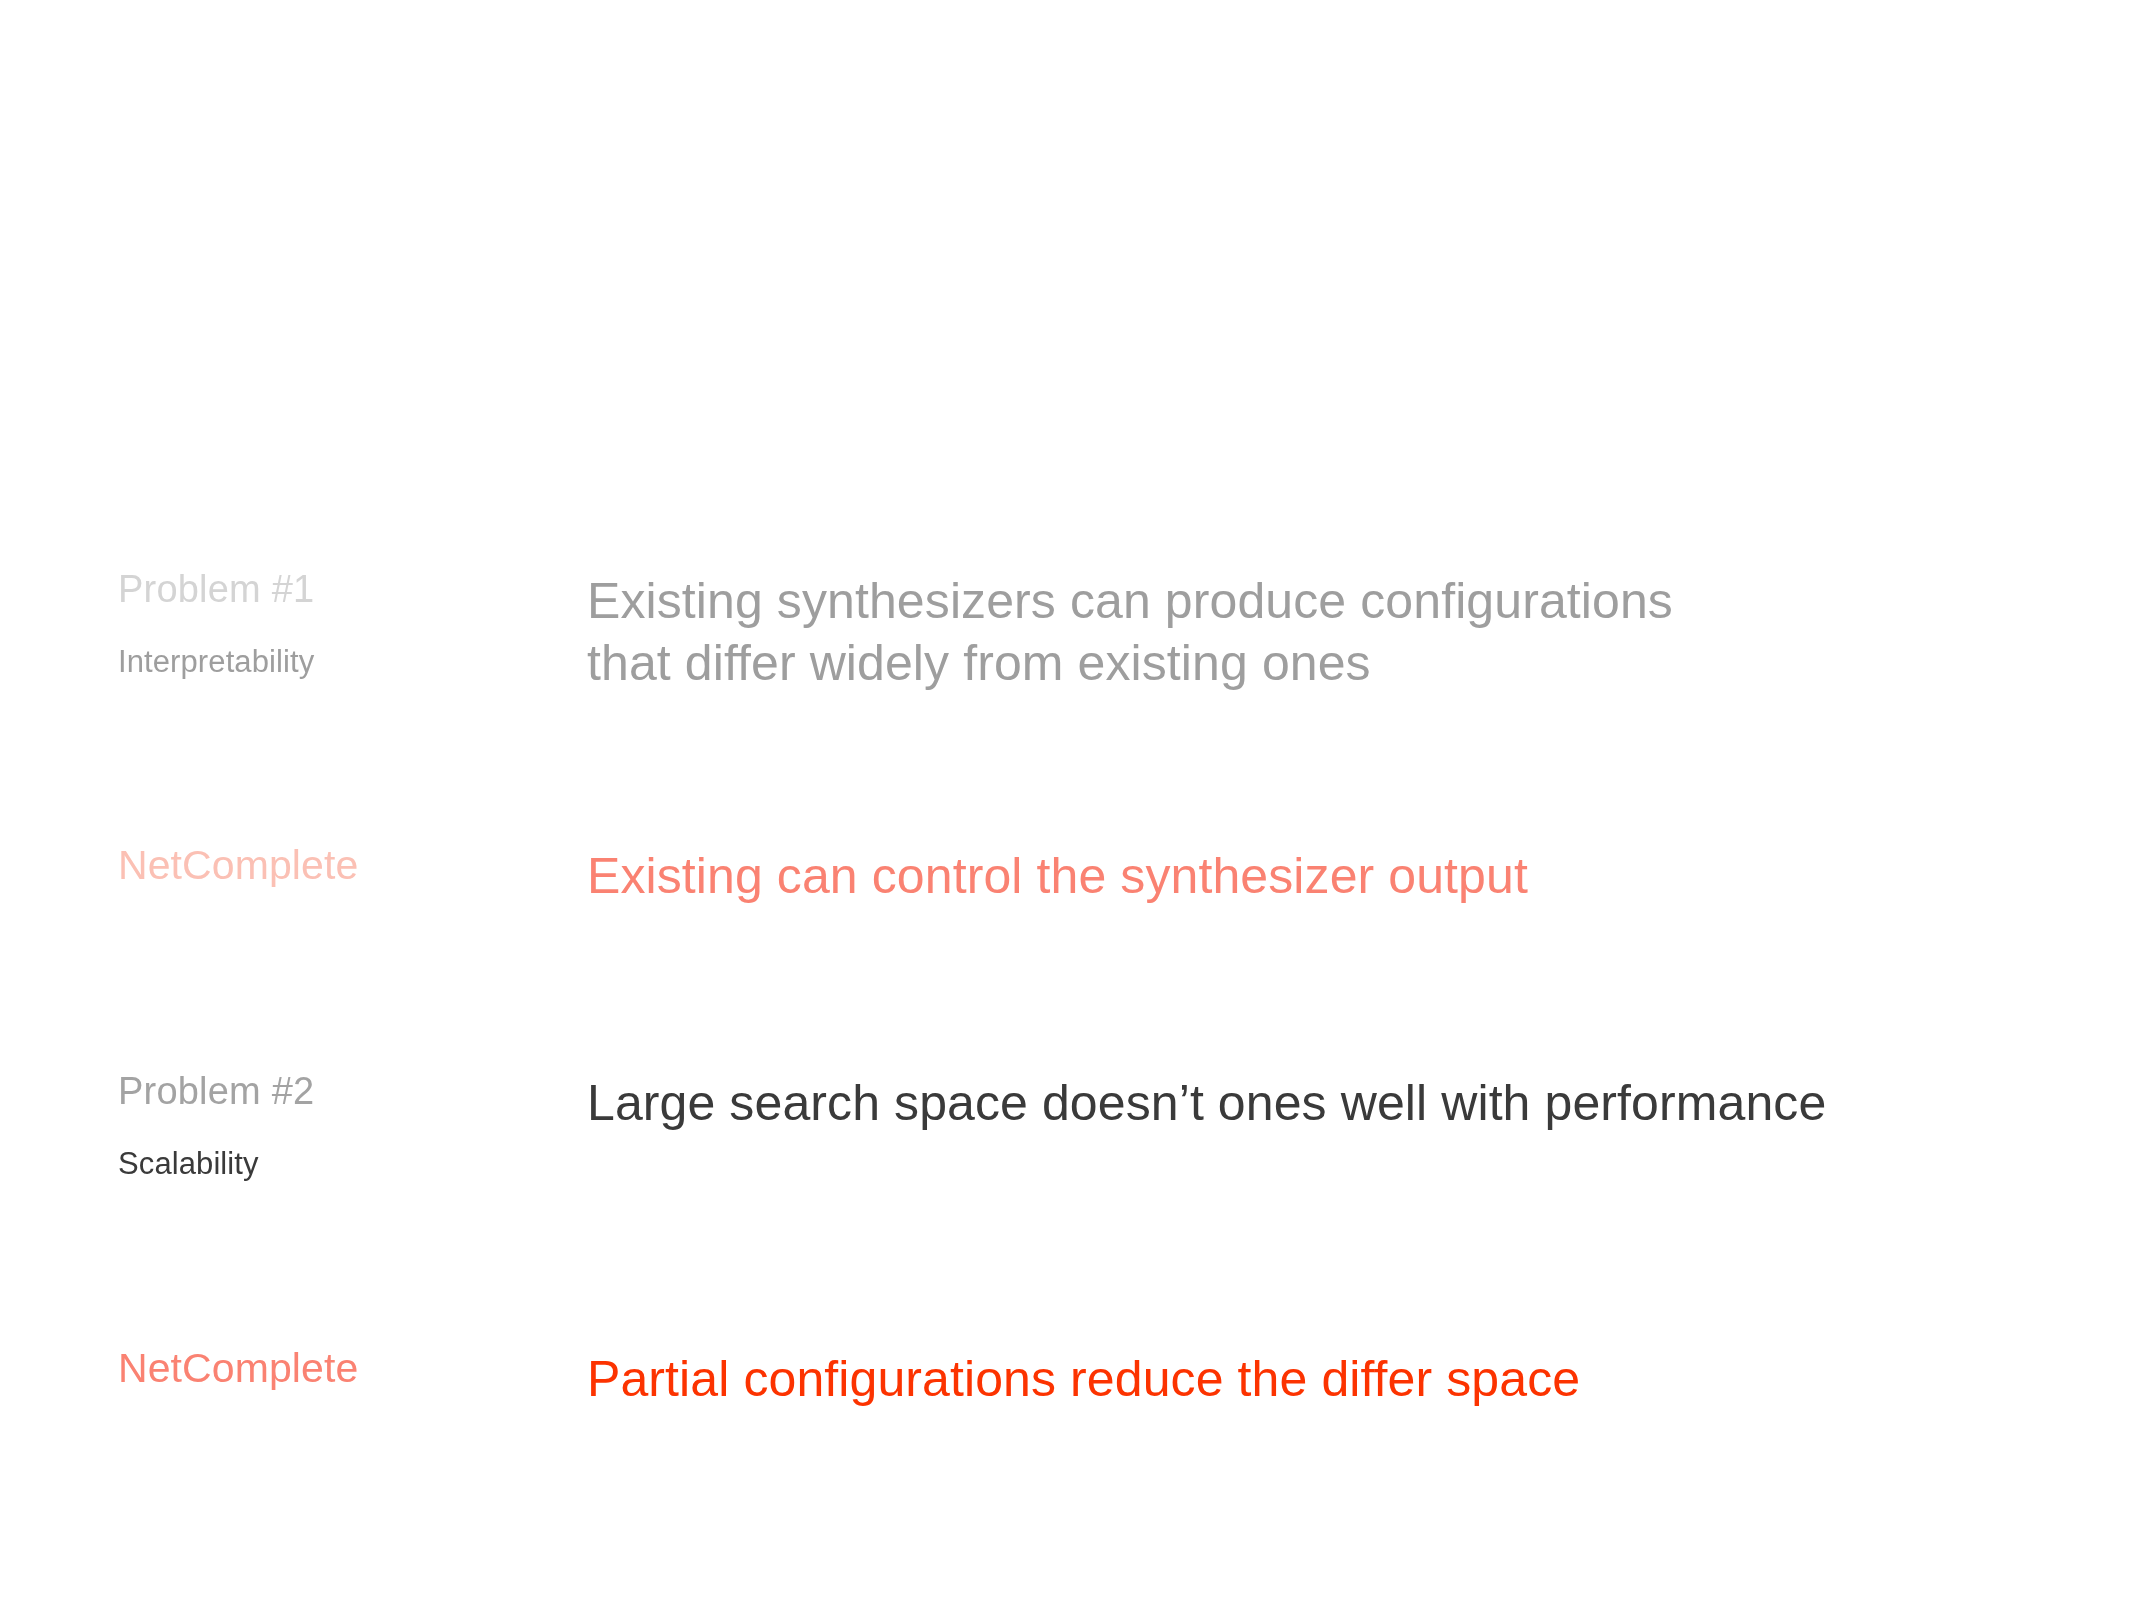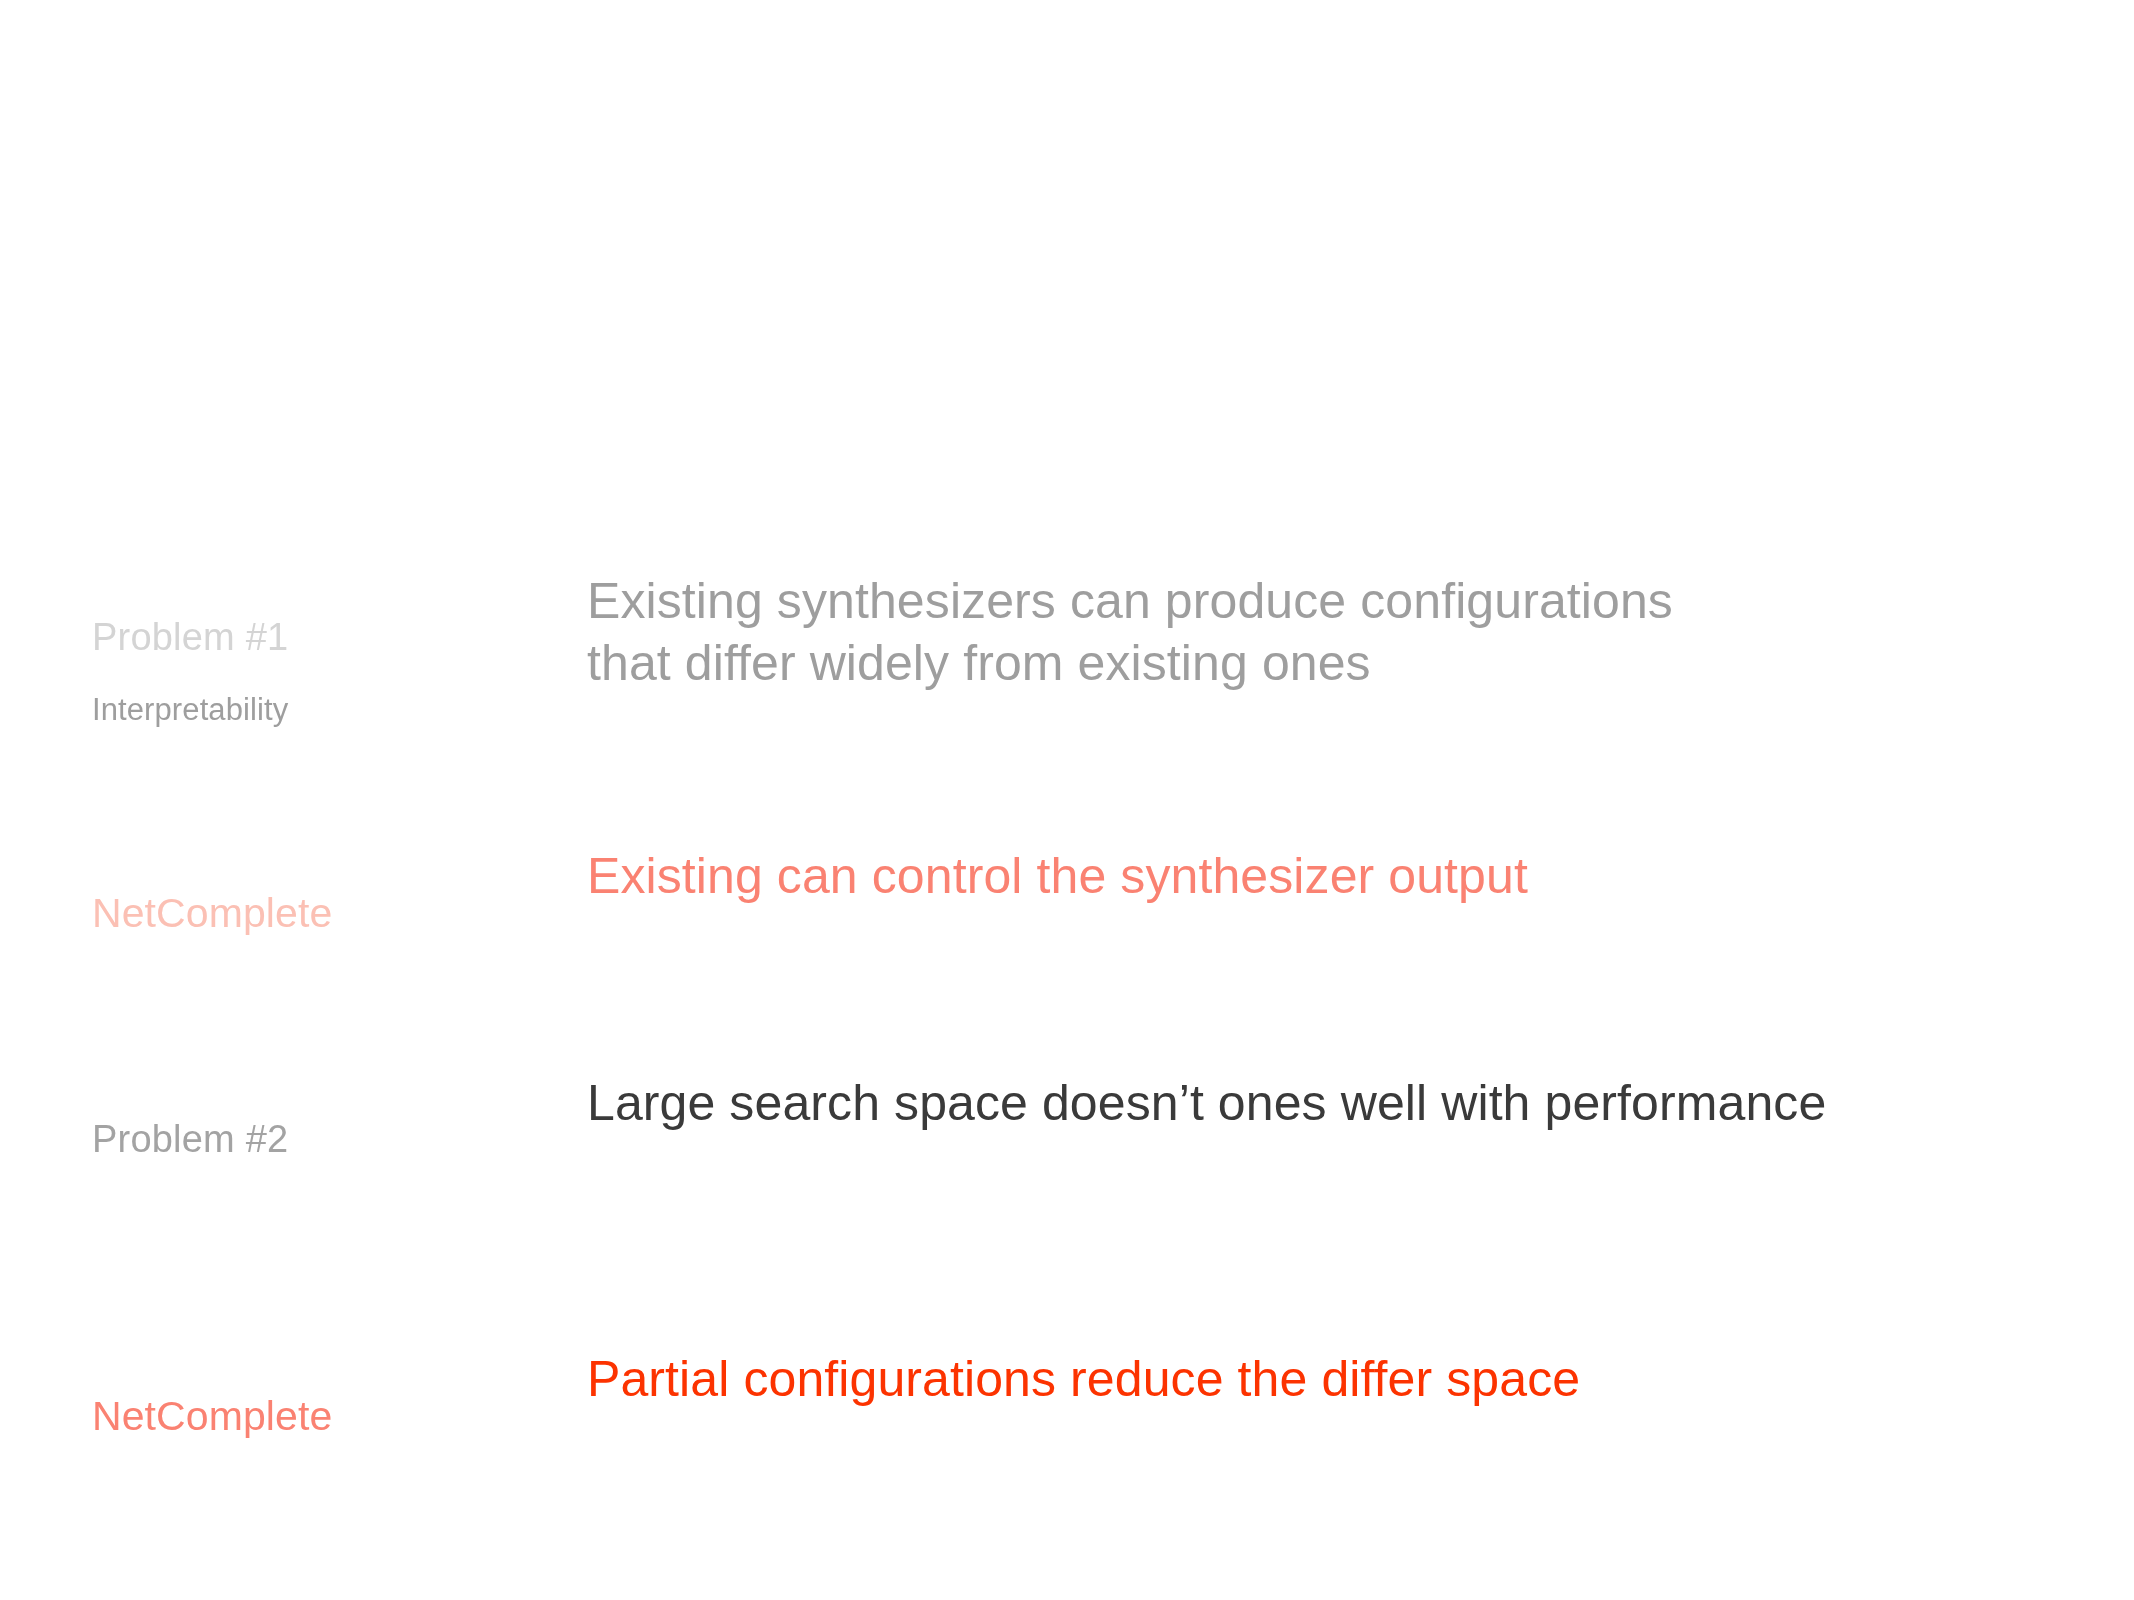--- a/index.html
+++ b/index.html
@@ -41,23 +41,22 @@
 
   
   .row-problem1   { top: 570px; }
   .row-answer1    { top: 845px; }
   .row-problem2   { top: 1072px; justify-content: flex-end; }
   .row-answer2    { top: 1348px; }
 
   .col-left {
     width: 543px;
     flex: 0 0 543px;
-    padding-left: 92px;
+    padding-left: 118px;
     box-sizing: border-box;
-    margin-top: 48px;
   }
 
   .col-right {
     flex: 1 1 auto;
     padding-left: 0px;
     margin-left: 44px;
   }
 
   
   .label-small {
@@ -133,20 +132,21 @@
       <div class="col-right">
         <div class="body-text tone-coral">
           <span class="line">Existing can control the synthesizer output</span>
         </div>
       </div>
     </div>
 
     <div class="row row-problem2">
       <div class="col-left">
         <div class="label-small tone-mid">Problem #2</div>
+        <div class="label-big tone-strong">Scalability</div>
       </div>
       <div class="col-right">
         <div class="body-text tone-strong">
           <span class="line">Large search space doesn’t ones well with performance</span>
         </div>
       </div>
     </div>
 
     <div class="row row-answer2">
       <div class="col-left">

